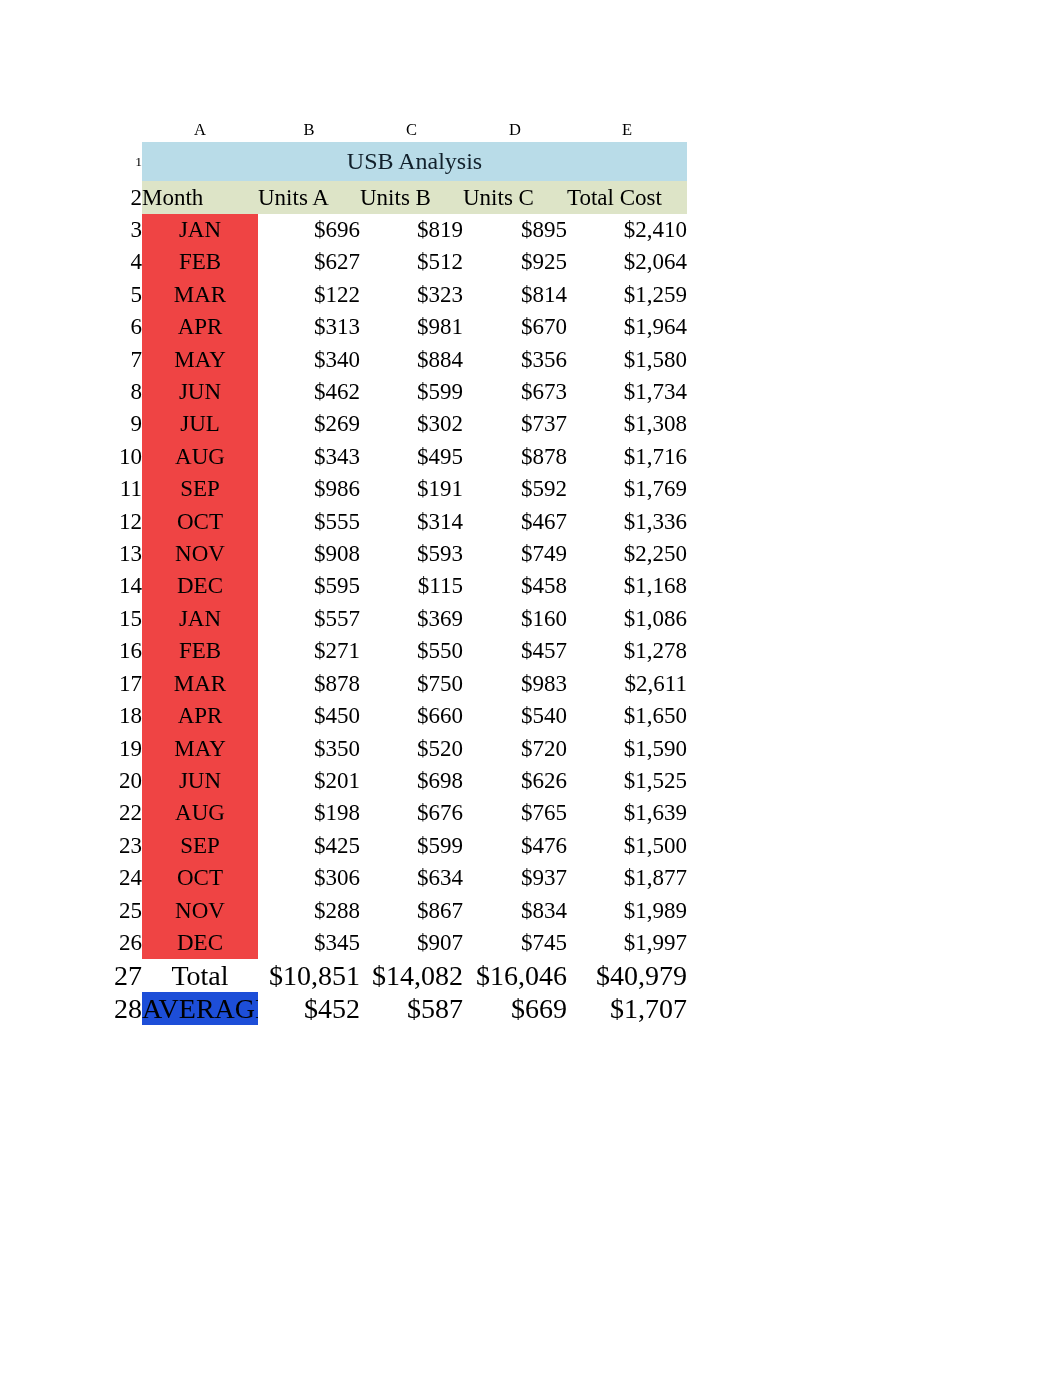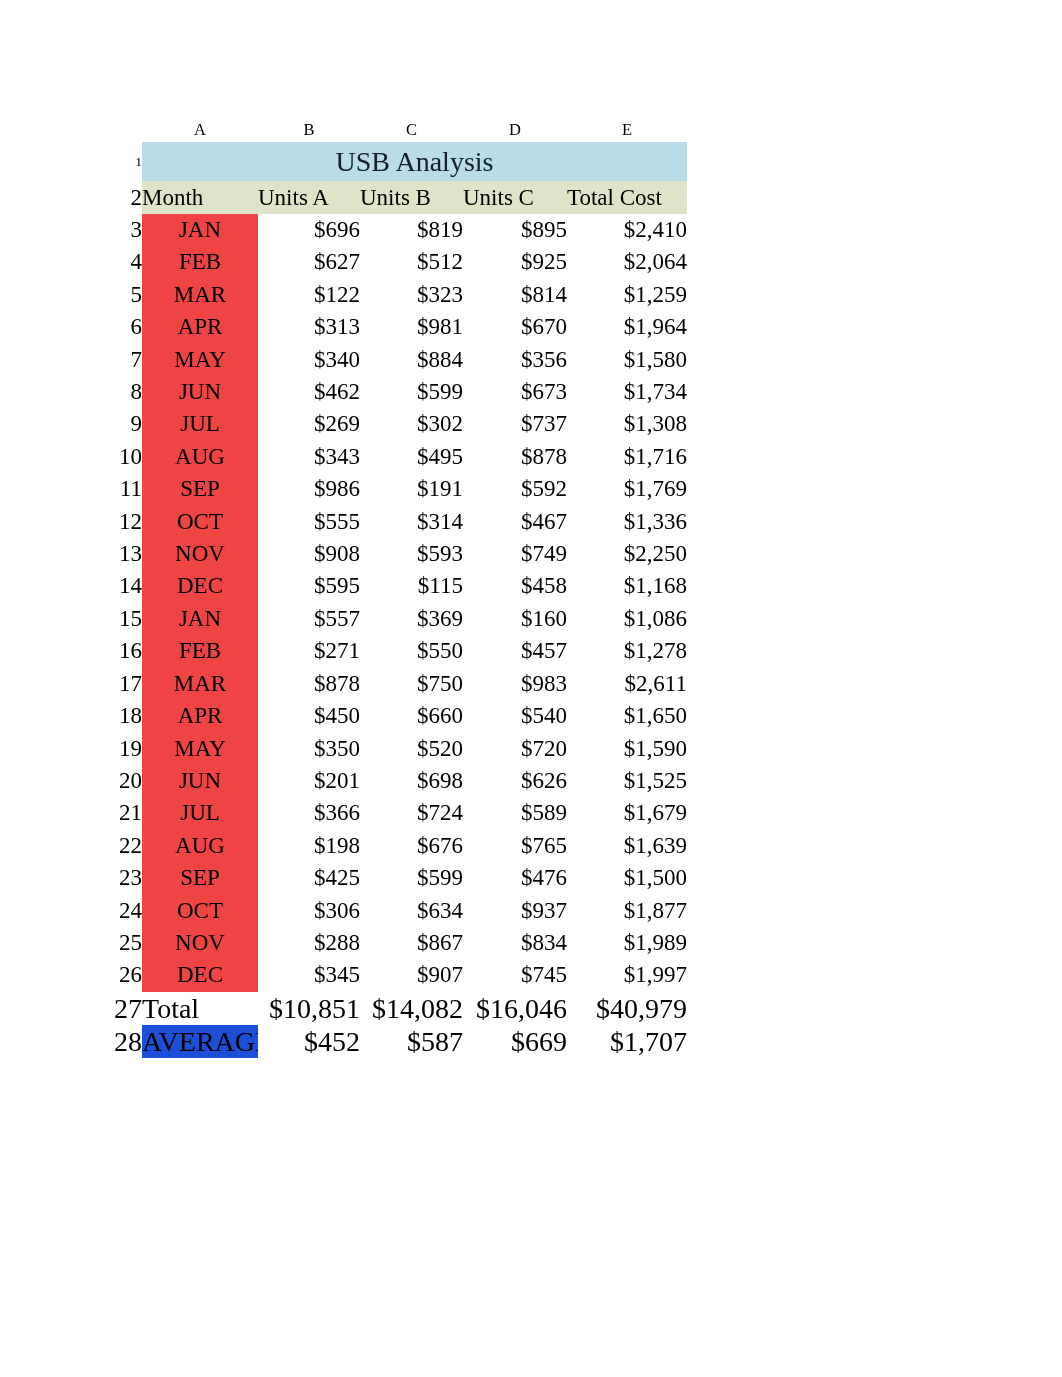--- a/index.html
+++ b/index.html
@@ -83,41 +83,41 @@
   td.num {
     text-align: right;
     padding-right: 9px;
   }
 
   
   tr.title-row td { height: 39px; }
   td.title-cell {
     background: #b9dce8;
     text-align: center;
-    font-size: 28px;
+    font-size: 24px;
     line-height: 39px;
     color: #11202b;
   }
 
   
   tr.head-row td { height: 33px; font-size: 23px; line-height: 33px; }
   td.head-cell {
     background: #dde4c7;
     text-align: left;
     padding-right: 9px;
   }
   td.head-cell.head-month {
     text-align: left;
     padding-right: 0;
   }
 
   
   tr.summary-row td { height: 33px; font-size: 28px; line-height: 33px; }
   td.label-left {
-    text-align: left;
+    text-align: center;
     padding-left: 6px;
     background: #ffffff;
   }
   td.label-center {
     text-align: center;
     background: #1d4ed8;
   }
 </style>
 </head>
 <body>
@@ -291,28 +291,20 @@
         </tr>
         <tr class="data-row">
           <td class="rownum">20</td>
           <td class="month">JUN</td>
           <td class="cell num">$201</td>
           <td class="cell num">$698</td>
           <td class="cell num">$626</td>
           <td class="cell num">$1,525</td>
         </tr>
         <tr class="data-row">
-          <td class="rownum">21</td>
-          <td class="month">JUL</td>
-          <td class="cell num">$366</td>
-          <td class="cell num">$724</td>
-          <td class="cell num">$589</td>
-          <td class="cell num">$1,679</td>
-        </tr>
-        <tr class="data-row">
           <td class="rownum">22</td>
           <td class="month">AUG</td>
           <td class="cell num">$198</td>
           <td class="cell num">$676</td>
           <td class="cell num">$765</td>
           <td class="cell num">$1,639</td>
         </tr>
         <tr class="data-row">
           <td class="rownum">23</td>
           <td class="month">SEP</td>

